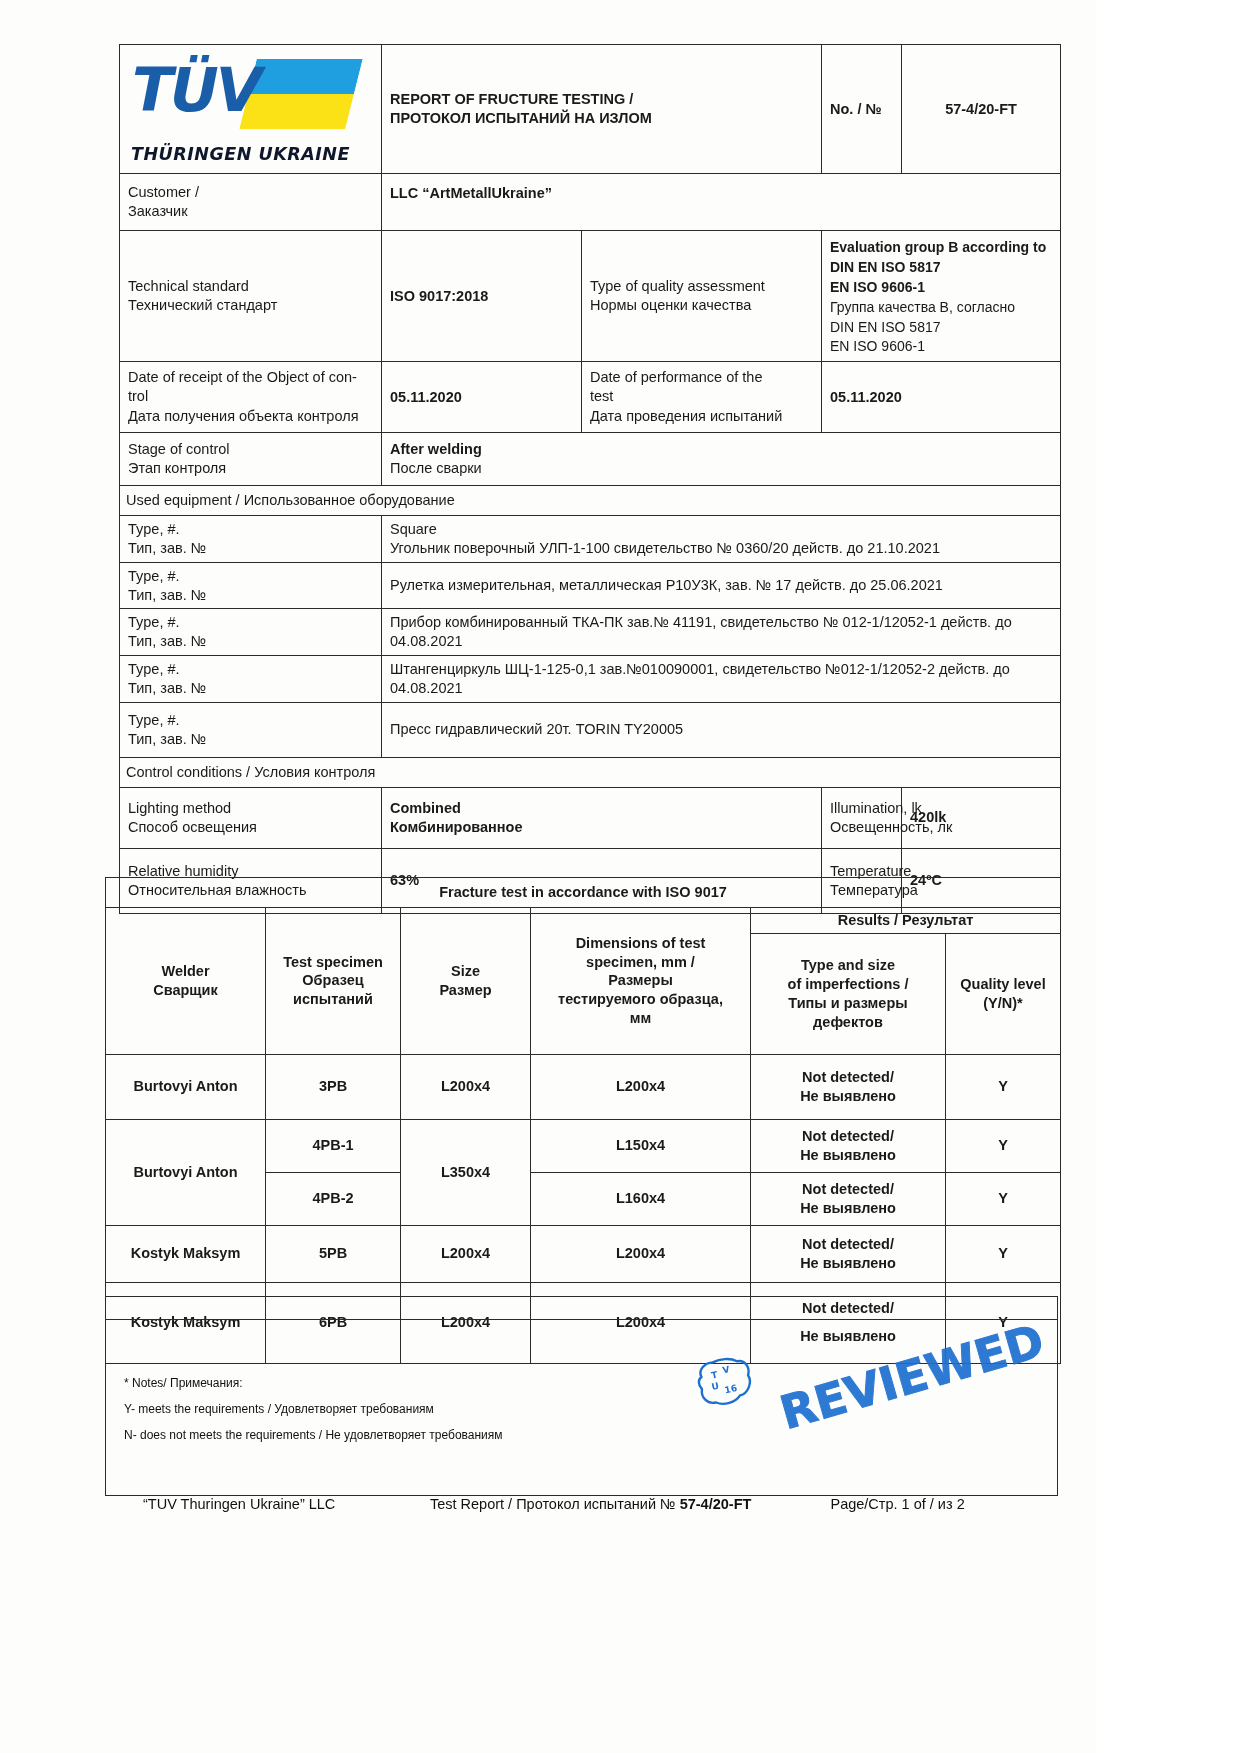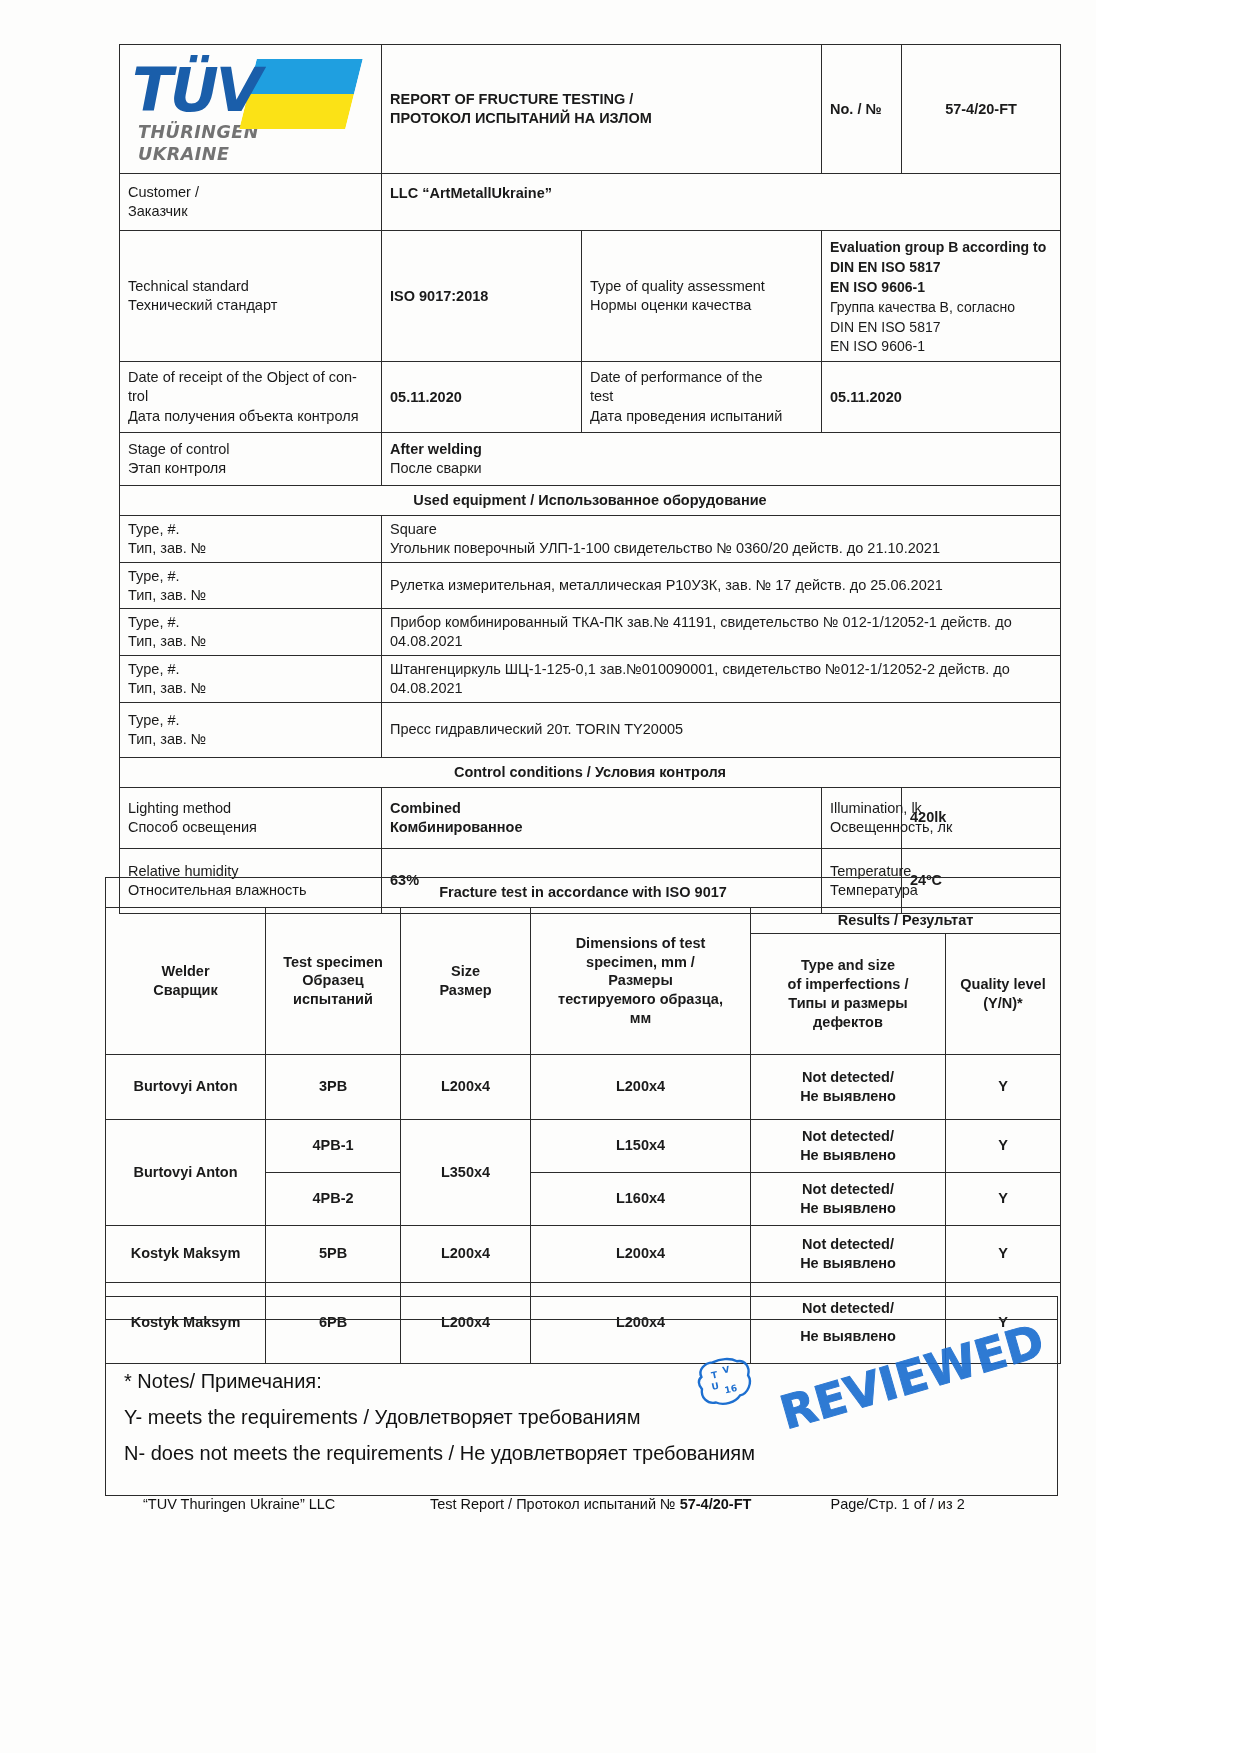--- a/index.html
+++ b/index.html
@@ -82,45 +82,44 @@
     width: 106px;
     height: 70px;
     transform: skewX(-14deg);
     overflow: hidden;
     z-index: 1;
   }
   .flag .blue { height: 50%; background: #1f9fe0; }
   .flag .yellow { height: 50%; background: #fbe216; }
   .logo-sub {
     position: absolute;
-    left: 8px;
+    left: 1px;
     bottom: 0px;
     font-family: "DejaVu Sans", sans-serif;
     font-weight: bold;
     font-style: italic;
     font-size: 17.5px;
     letter-spacing: 0.5px;
-    color: #737373;
+    color: #0f172a;
   }
 
   .title-cell {
     text-align: left;
     font-weight: bold;
     font-size: 15.5px;
     line-height: 1.55;
   }
   .nolabel-cell { font-weight: bold; font-size: 15px; }
   .nonum-cell { text-align: center; font-weight: bold; font-size: 15.5px; }
 
   .two-line { line-height: 1.35; }
 
   
   .section-head {
-    text-align: center;
-    font-weight: bold;
+    font-weight: normal;
     font-size: 15px;
     padding: 5px 6px !important;
   }
 
   
   .block2 {
     position: absolute;
     left: 105px;
     top: 877px;
     width: 955px;
@@ -153,22 +152,22 @@
   .notes-box {
     border: 1px solid #2b2b2b;
     border-top: none;
     width: 953px;
     box-sizing: border-box;
     height: 176px;
     position: relative;
     padding: 46px 0 0 18px;
   }
   .notes-box p {
-    margin: 0 0 6px 0;
-    font-size: 20px;
+    margin: 8px 0 6px 0;
+    font-size: 12px;
     line-height: 1.5;
   }
 
   
   .stamp {
     position: absolute;
     left: 575px;
     top: 18px;
     width: 360px;
     height: 120px;

